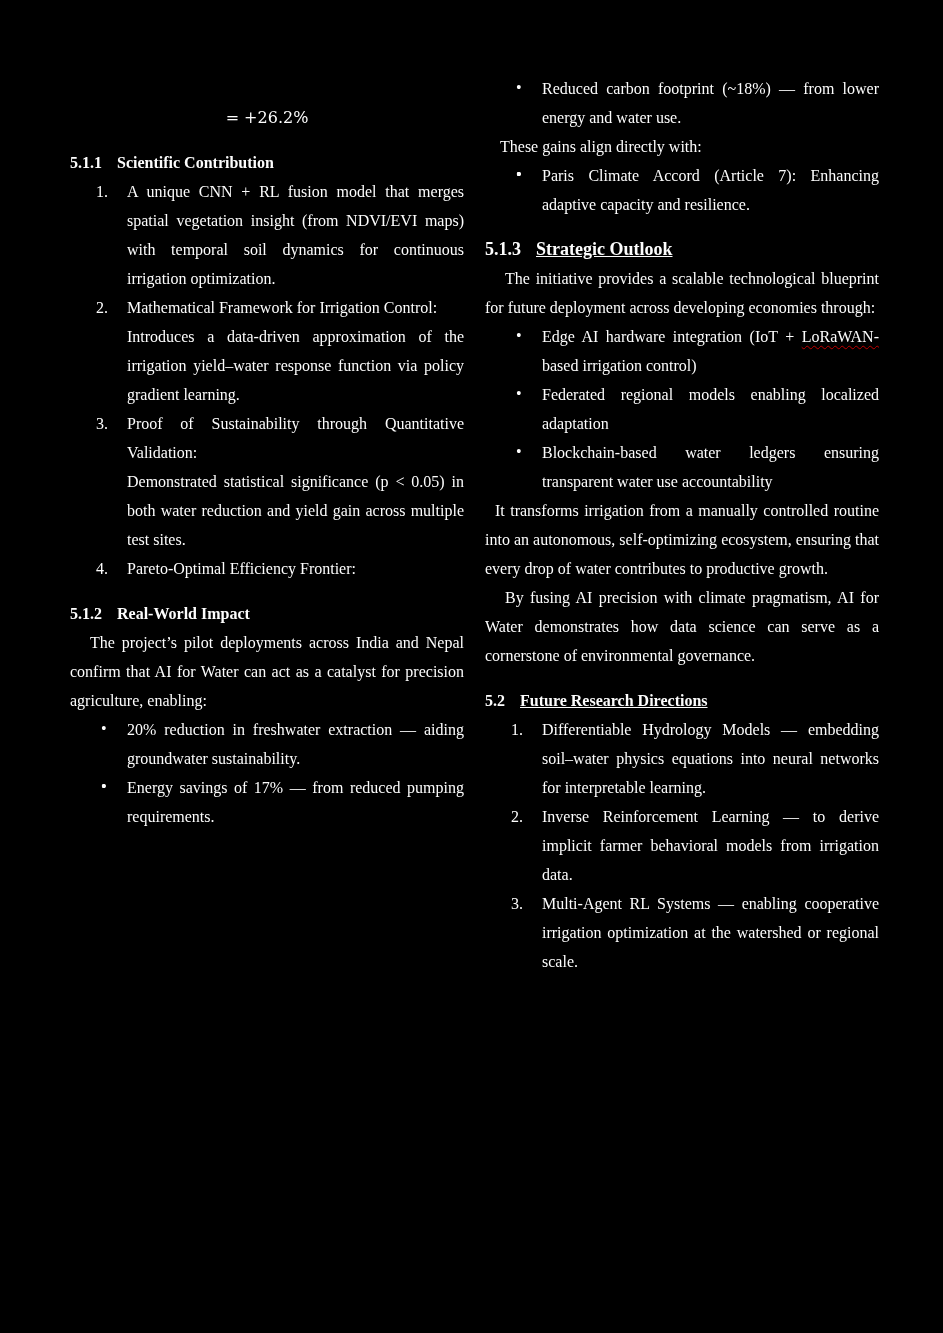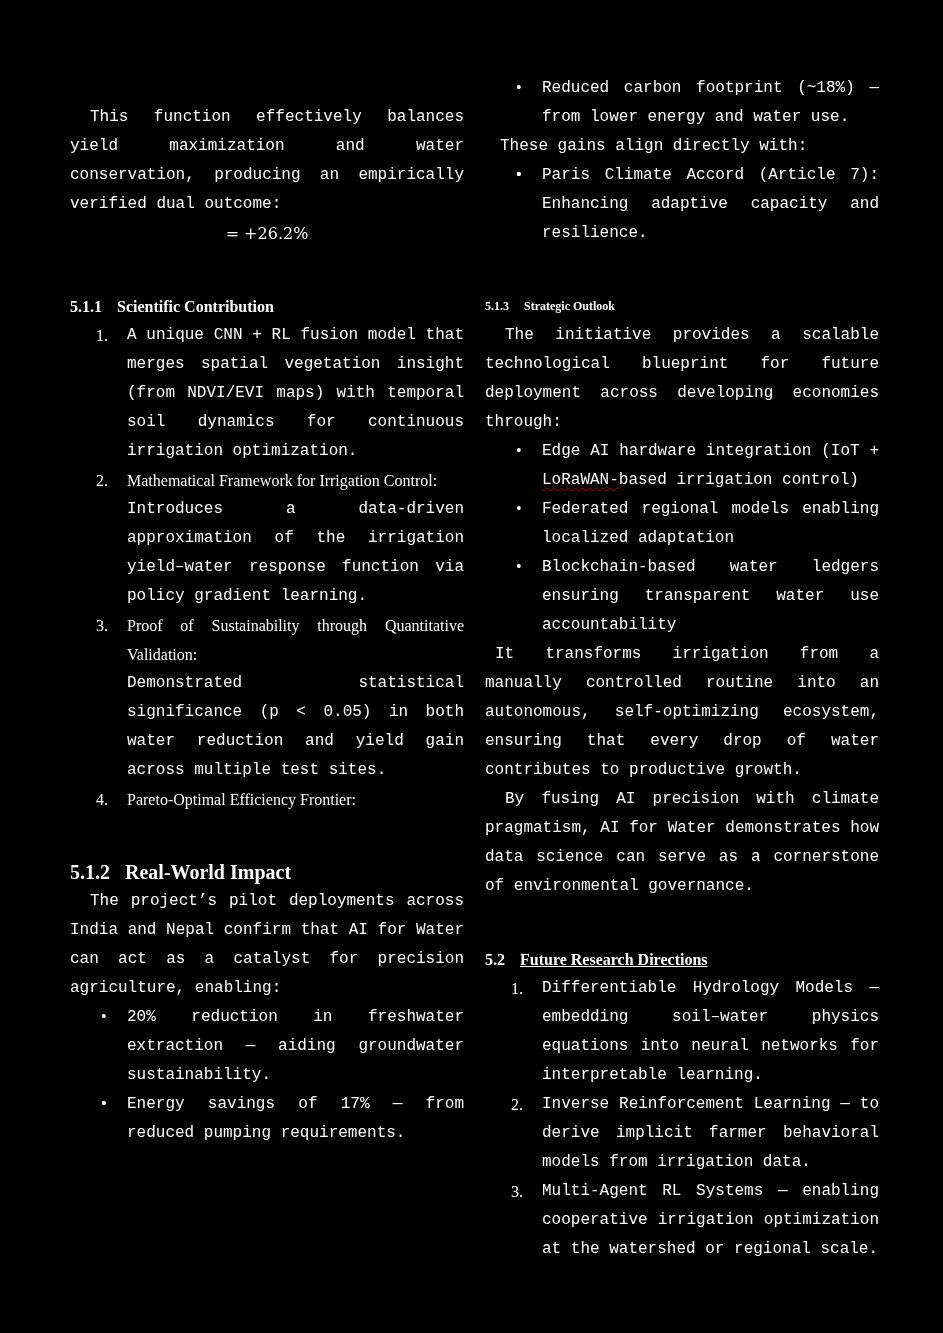--- a/index.html
+++ b/index.html
@@ -8,45 +8,44 @@
     width:943px; height:1333px; position:relative; overflow:hidden;
     font-family:"Liberation Serif", serif;
     color:#fdfdfd;
   }
   .col {
     position:absolute; width:394px;
     font-size:16px; line-height:29px;
   }
   .col-left  { left:70px;  top:103px; }
   .col-right { left:485px; top:74px;  }
-  .jp { text-align:justify;font-family:Liberation Mono, monospace; }
+  .jp { text-align:justify; }
   .indent    { text-indent:20px; }
   .indent-sm { text-indent:10px; }
-  .heading { font-weight:bold; margin-top:44px; }
+  .heading { font-weight:bold; margin-top:16px; }
   .heading .hnum { display:inline-block; margin-right:15px; }
   .eq { text-align:center; font-family:"DejaVu Serif","Liberation Serif",serif; }
   .eq .mvar { font-style:italic; }
   .li { position:relative; padding-left:57px; }
   .li .num { position:absolute; left:26px; top:0; }
   .li .marker { position:absolute; left:31px; top:-1px; }
   .ititle { text-align:justify; }
   .misspelled {
     text-decoration:underline;
     text-decoration-style:wavy;
     text-decoration-color:#c00000;
     text-decoration-thickness:1px;
     text-underline-offset:3px;
   }
 </style>
 </head>
 <body>
 
 <div class="col col-left">
 
-  <p class="jp indent">This function effectively balances yield maximization and water conservation, producing an empirically verified dual outcome:</p>
 
   <div class="eq">
     <div>= +26.2%</div>
   </div>
 
   <h2 class="heading" style="font-size:16px;">
     <span class="hnum">5.1.1</span><span>Scientific Contribution</span>
   </h2>
 
   <div class="li">
@@ -61,21 +60,21 @@
   <div class="li">
     <span class="num">3.</span>
     <div class="ititle">Proof of Sustainability through Quantitative Validation:</div>
     <div class="jp">Demonstrated statistical significance (p &lt; 0.05) in both water reduction and yield gain across multiple test sites.</div>
   </div>
   <div class="li">
     <span class="num">4.</span>
     <div class="ititle">Pareto-Optimal Efficiency Frontier:</div>
   </div>
 
-  <h2 class="heading" style="font-size:20px;">
+  <h2 class="heading" style="font-size:16px;">
     <span class="hnum">5.1.2</span><span>Real-World Impact</span>
   </h2>
 
   <p class="jp indent">The project’s pilot deployments across India and Nepal confirm that AI for Water can act as a catalyst for precision agriculture, enabling:</p>
 
   <div class="li">
     <span class="marker">•</span>
     <div class="jp">20% reduction in freshwater extraction — aiding groundwater sustainability.</div>
   </div>
   <div class="li">
@@ -101,21 +100,21 @@
     <span class="marker">•</span>
   </div>
   <div class="li">
     <span class="marker">•</span>
   </div>
   <div class="li">
     <span class="marker">•</span>
     <div class="jp">Paris Climate Accord (Article 7): Enhancing adaptive capacity and resilience.</div>
   </div>
 
-  <h2 class="heading" style="font-size:12px;">
+  <h2 class="heading" style="font-size:18px;text-decoration:underline;">
     <span class="hnum">5.1.3</span><span>Strategic Outlook</span>
   </h2>
 
   <p class="jp indent">The initiative provides a scalable technological blueprint for future deployment across developing economies through:</p>
 
   <div class="li">
     <span class="marker">•</span>
     <div class="jp"><span>Edge AI hardware integration (IoT + </span><span class="misspelled">LoRaWAN-</span><span>based irrigation control)</span></div>
   </div>
   <div class="li">

